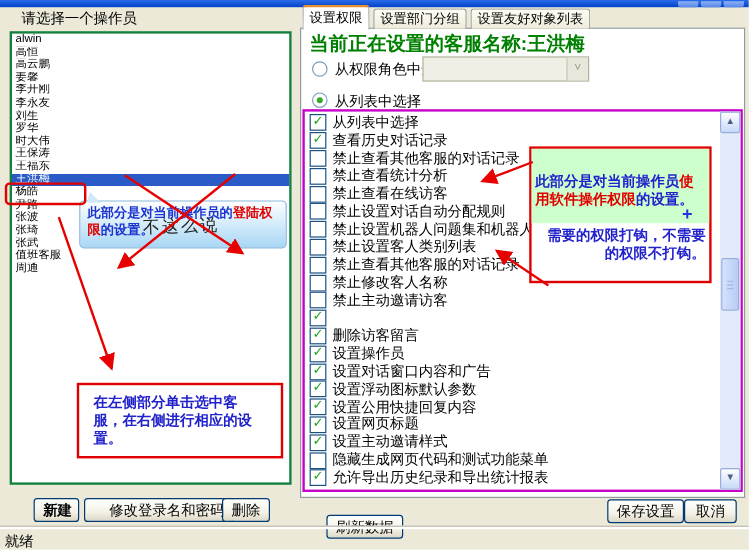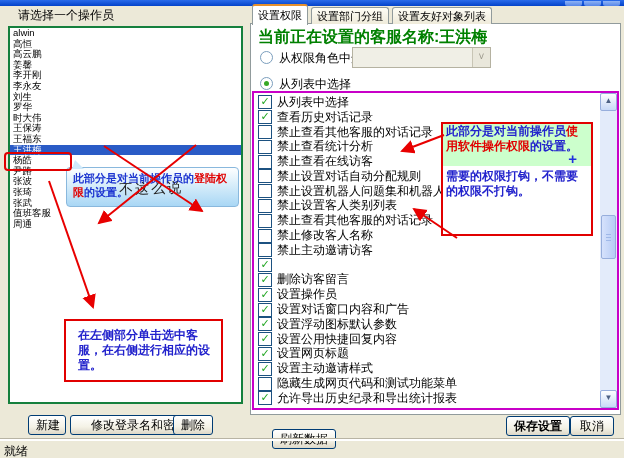--- a/index.html
+++ b/index.html
@@ -30,31 +30,31 @@
     font-size:11px;font-weight:bold;color:#1D35D0;line-height:14px;z-index:4;}
   .balloon .red{color:#E10000;}
   .balloon-tail{position:absolute;left:5px;top:-8px;width:0;height:0;
     border-left:3px solid transparent;border-right:9px solid transparent;
     border-bottom:9px solid #CFE9FA;}
   .overlay-note{position:absolute;left:119px;top:180px;font-size:14px;color:#222;
     letter-spacing:2px;z-index:6;transform:rotate(-2deg);}
   
   .left-note{position:absolute;left:64px;top:319px;width:140px;
     border:2px solid #E10000;background:#fff;color:#2222CC;font-size:12px;
-    font-weight:bold;line-height:15px;padding:7px 3px 7px 12px;z-index:4;}
+    font-weight:bold;line-height:15px;padding:7px 16px 7px 12px;z-index:4;}
   
   .xpbtn{position:absolute;height:20px;font-size:12px;padding:0 7px;
     border:1px solid #003C74;border-radius:3px;color:#000;cursor:default;
     background:linear-gradient(180deg,#FFFFFF 0%,#F4F2E6 60%,#DDD8C8 100%);
     font-family:inherit;white-space:nowrap;}
-  #btn-new{left:28px;top:415px;width:38px;}
+  #btn-new{left:28px;top:415px;width:38px;font-weight:bold;}
   #btn-modify{left:70px;top:415px;padding-left:20px;}
-  #btn-delete{left:173px;top:415px;width:40px;}
+  #btn-delete{left:185px;top:415px;width:40px;}
   #btn-refresh{left:272px;top:429px;}
-  #btn-save{left:506px;top:416px;font-weight:bold;}
+  #btn-save{left:506px;top:416px;}
   #btn-cancel{left:570px;top:416px;width:44px;}
   
   .tab{position:absolute;top:7px;height:16px;line-height:16px;font-size:11px;
     padding:0 5px;background:linear-gradient(180deg,#FEFDF5,#EFEBDA);
     border:1px solid #919B9C;border-bottom:none;border-radius:3px 3px 0 0;color:#000;z-index:2;}
   .tab.active{top:4px;height:19px;line-height:18px;background:#fff;z-index:3;
     border-top:2px solid #E5902E;font-size:11px;}
   #tab-perm{left:252px;}
   #tab-dept{left:311px;}
   #tab-friend{left:392px;}
@@ -96,24 +96,24 @@
   .sb-thumb{height:42px;margin:0 1px;flex:none;position:relative;
     background:linear-gradient(90deg,#D6E2FC,#B7CCF5);
     border:1px solid #97AEDC;border-radius:2px;}
   .sb-thumb::after{content:"";position:absolute;left:4px;right:4px;top:50%;
     height:1px;background:#9FB8E8;box-shadow:0 -3px 0 #9FB8E8,0 3px 0 #9FB8E8;}
   .sb-fill{flex:1;}
   
   .right-note{position:absolute;left:441px;top:122px;width:148px;height:110px;
     border:2px solid #E10000;background:#fff;z-index:5;font-size:12px;
     font-weight:bold;color:#2222CC;line-height:15px;}
-  .rn-green{background:#CCFFCC;padding:0 3px 12px 3px;position:relative;}
+  .rn-green{background:#CCFFCC;padding:20px 3px 12px 3px;position:relative;}
   .rn-green .red{color:#E10000;}
   .rn-plus{position:absolute;right:14px;bottom:0;color:#2233DD;font-size:15px;}
-  .rn-white{padding:3px;}
+  .rn-white{padding:3px;text-align:right;}
   
   .status-sep{position:absolute;left:0;top:438px;width:624px;height:2px;
     border-top:1px solid #B8B4A4;background:#fff;}
   .status-text{position:absolute;left:4px;top:443px;font-size:12px;color:#000;}
   
   svg.arrows{position:absolute;left:0;top:0;width:624px;height:458px;
     z-index:7;pointer-events:none;}
 </style>
 </head>
 <body>

